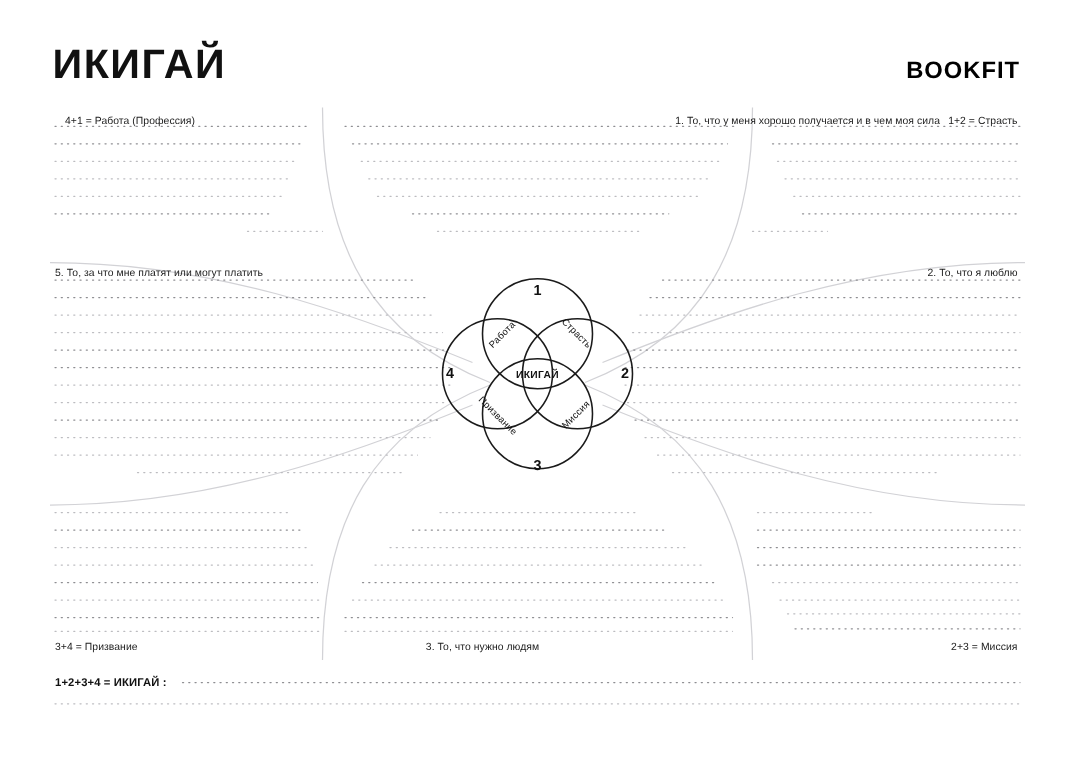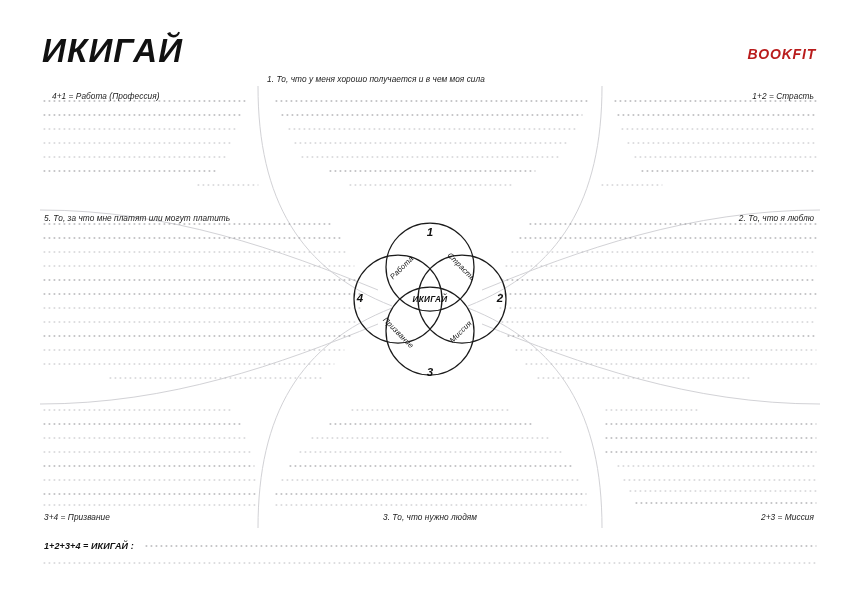--- a/index.html
+++ b/index.html
@@ -11,62 +11,61 @@
   body {
     font-family: "Liberation Sans", sans-serif;
     color: #1a1a1a;
   }
   #page {
     position: relative;
     width: 860px;
     height: 613px;
     background: #ffffff;
     overflow: hidden;
-    font-style: italic;
   }
 
   
   #title {
     position: absolute;
     left: 42px;
     top: 34px;
     font-size: 33px;
     font-weight: 700;
     letter-spacing: 1.2px;
     color: #111111;
     line-height: 1;
   }
   #brand {
     position: absolute;
     right: 44px;
     top: 46px;
-    font-size: 14px;
+    font-size: 19px;
     font-weight: 700;
     letter-spacing: 0.8px;
-    color: #b91c1c;
+    color: #000000;
   }
 
   
   .caption {
     position: absolute;
     font-size: 8.3px;
     color: #1b1b1b;
     white-space: nowrap;
     letter-spacing: 0.05px;
   }
   .caption.right { text-align: center; }
   .caption.center { text-align: center; }
 
   #cap-tl   { left: 52px;  top: 91px; }
-  #cap-tc   { left: 0;     top: 74px; width: 752px; }
+  #cap-tc   { left: 0;     top: 91px; width: 752px; text-align: right; }
   #cap-tr   { right: 46px; top: 91px; }
   #cap-ml   { left: 44px;  top: 213px; }
   #cap-mr   { right: 46px; top: 213px; }
   #cap-bl   { left: 44px;  top: 512px; text-align: right; }
-  #cap-bc   { left: 0;     top: 512px; width: 860px; }
+  #cap-bc   { left: 0;     top: 512px; width: 772px; }
   #cap-br   { right: 46px; top: 512px; }
 
   #summary {
     position: absolute;
     left: 44px;
     top: 541px;
     font-size: 9px;
     font-weight: 700;
     color: #111111;
     white-space: nowrap;

